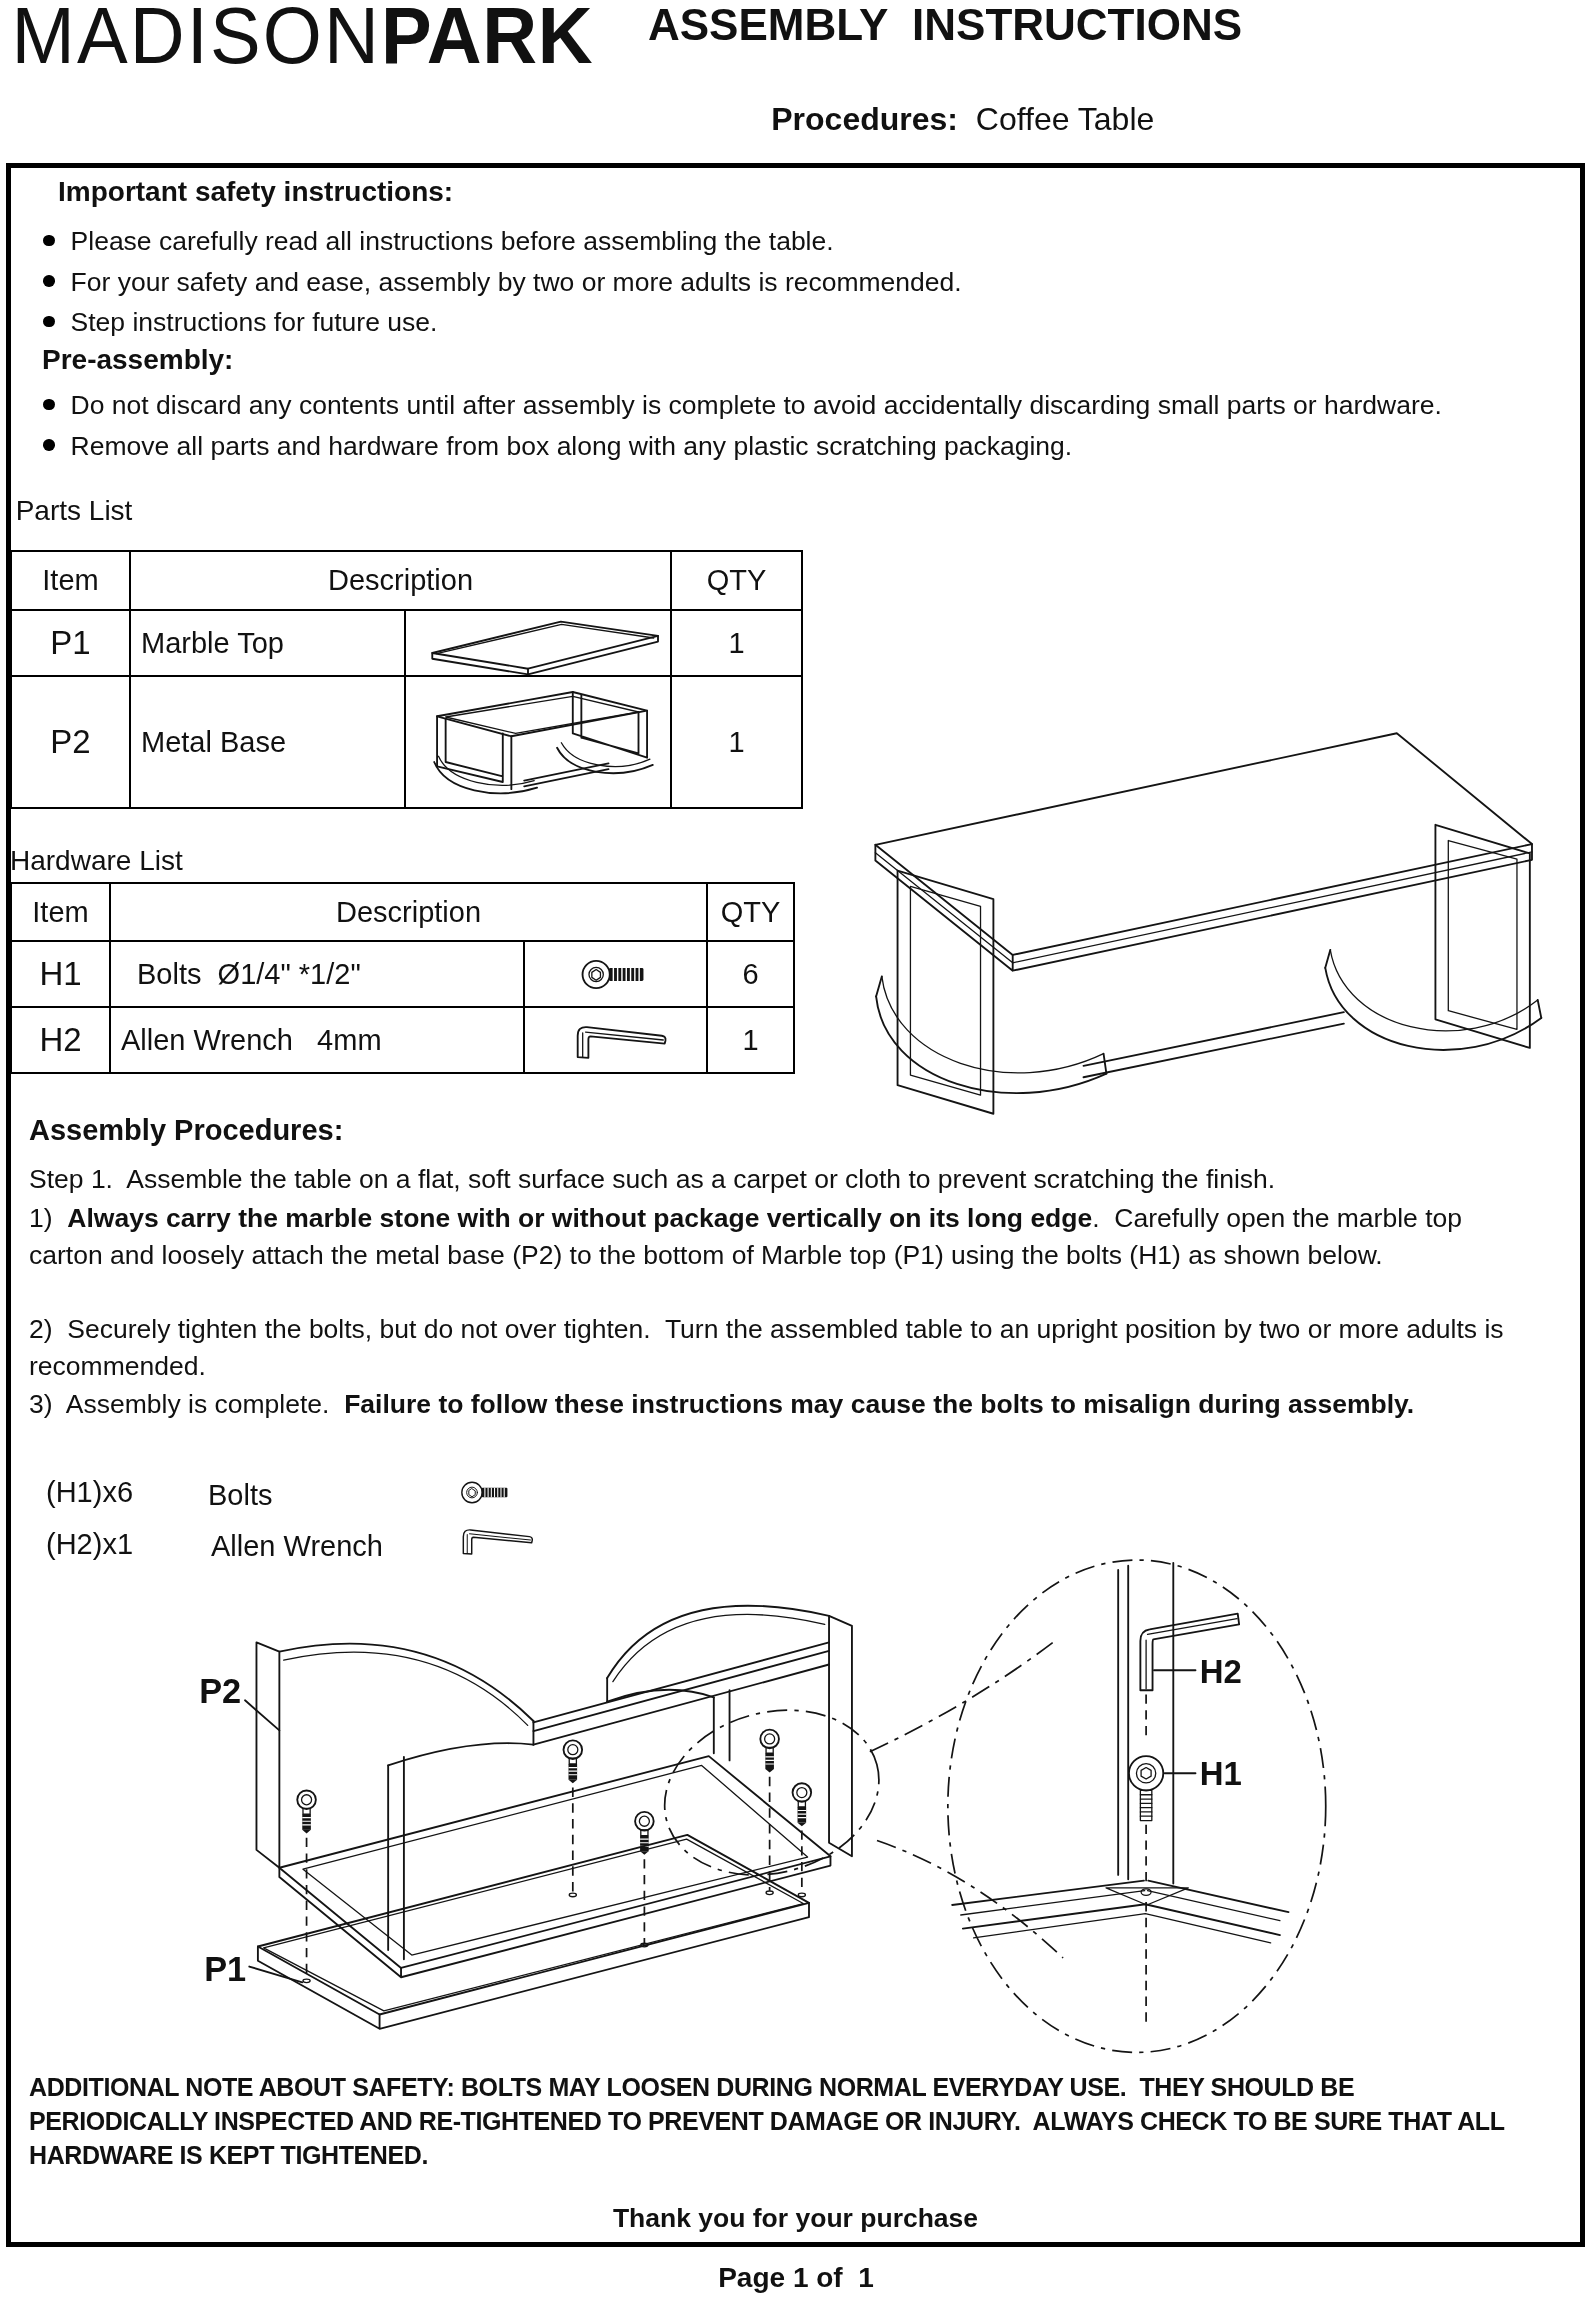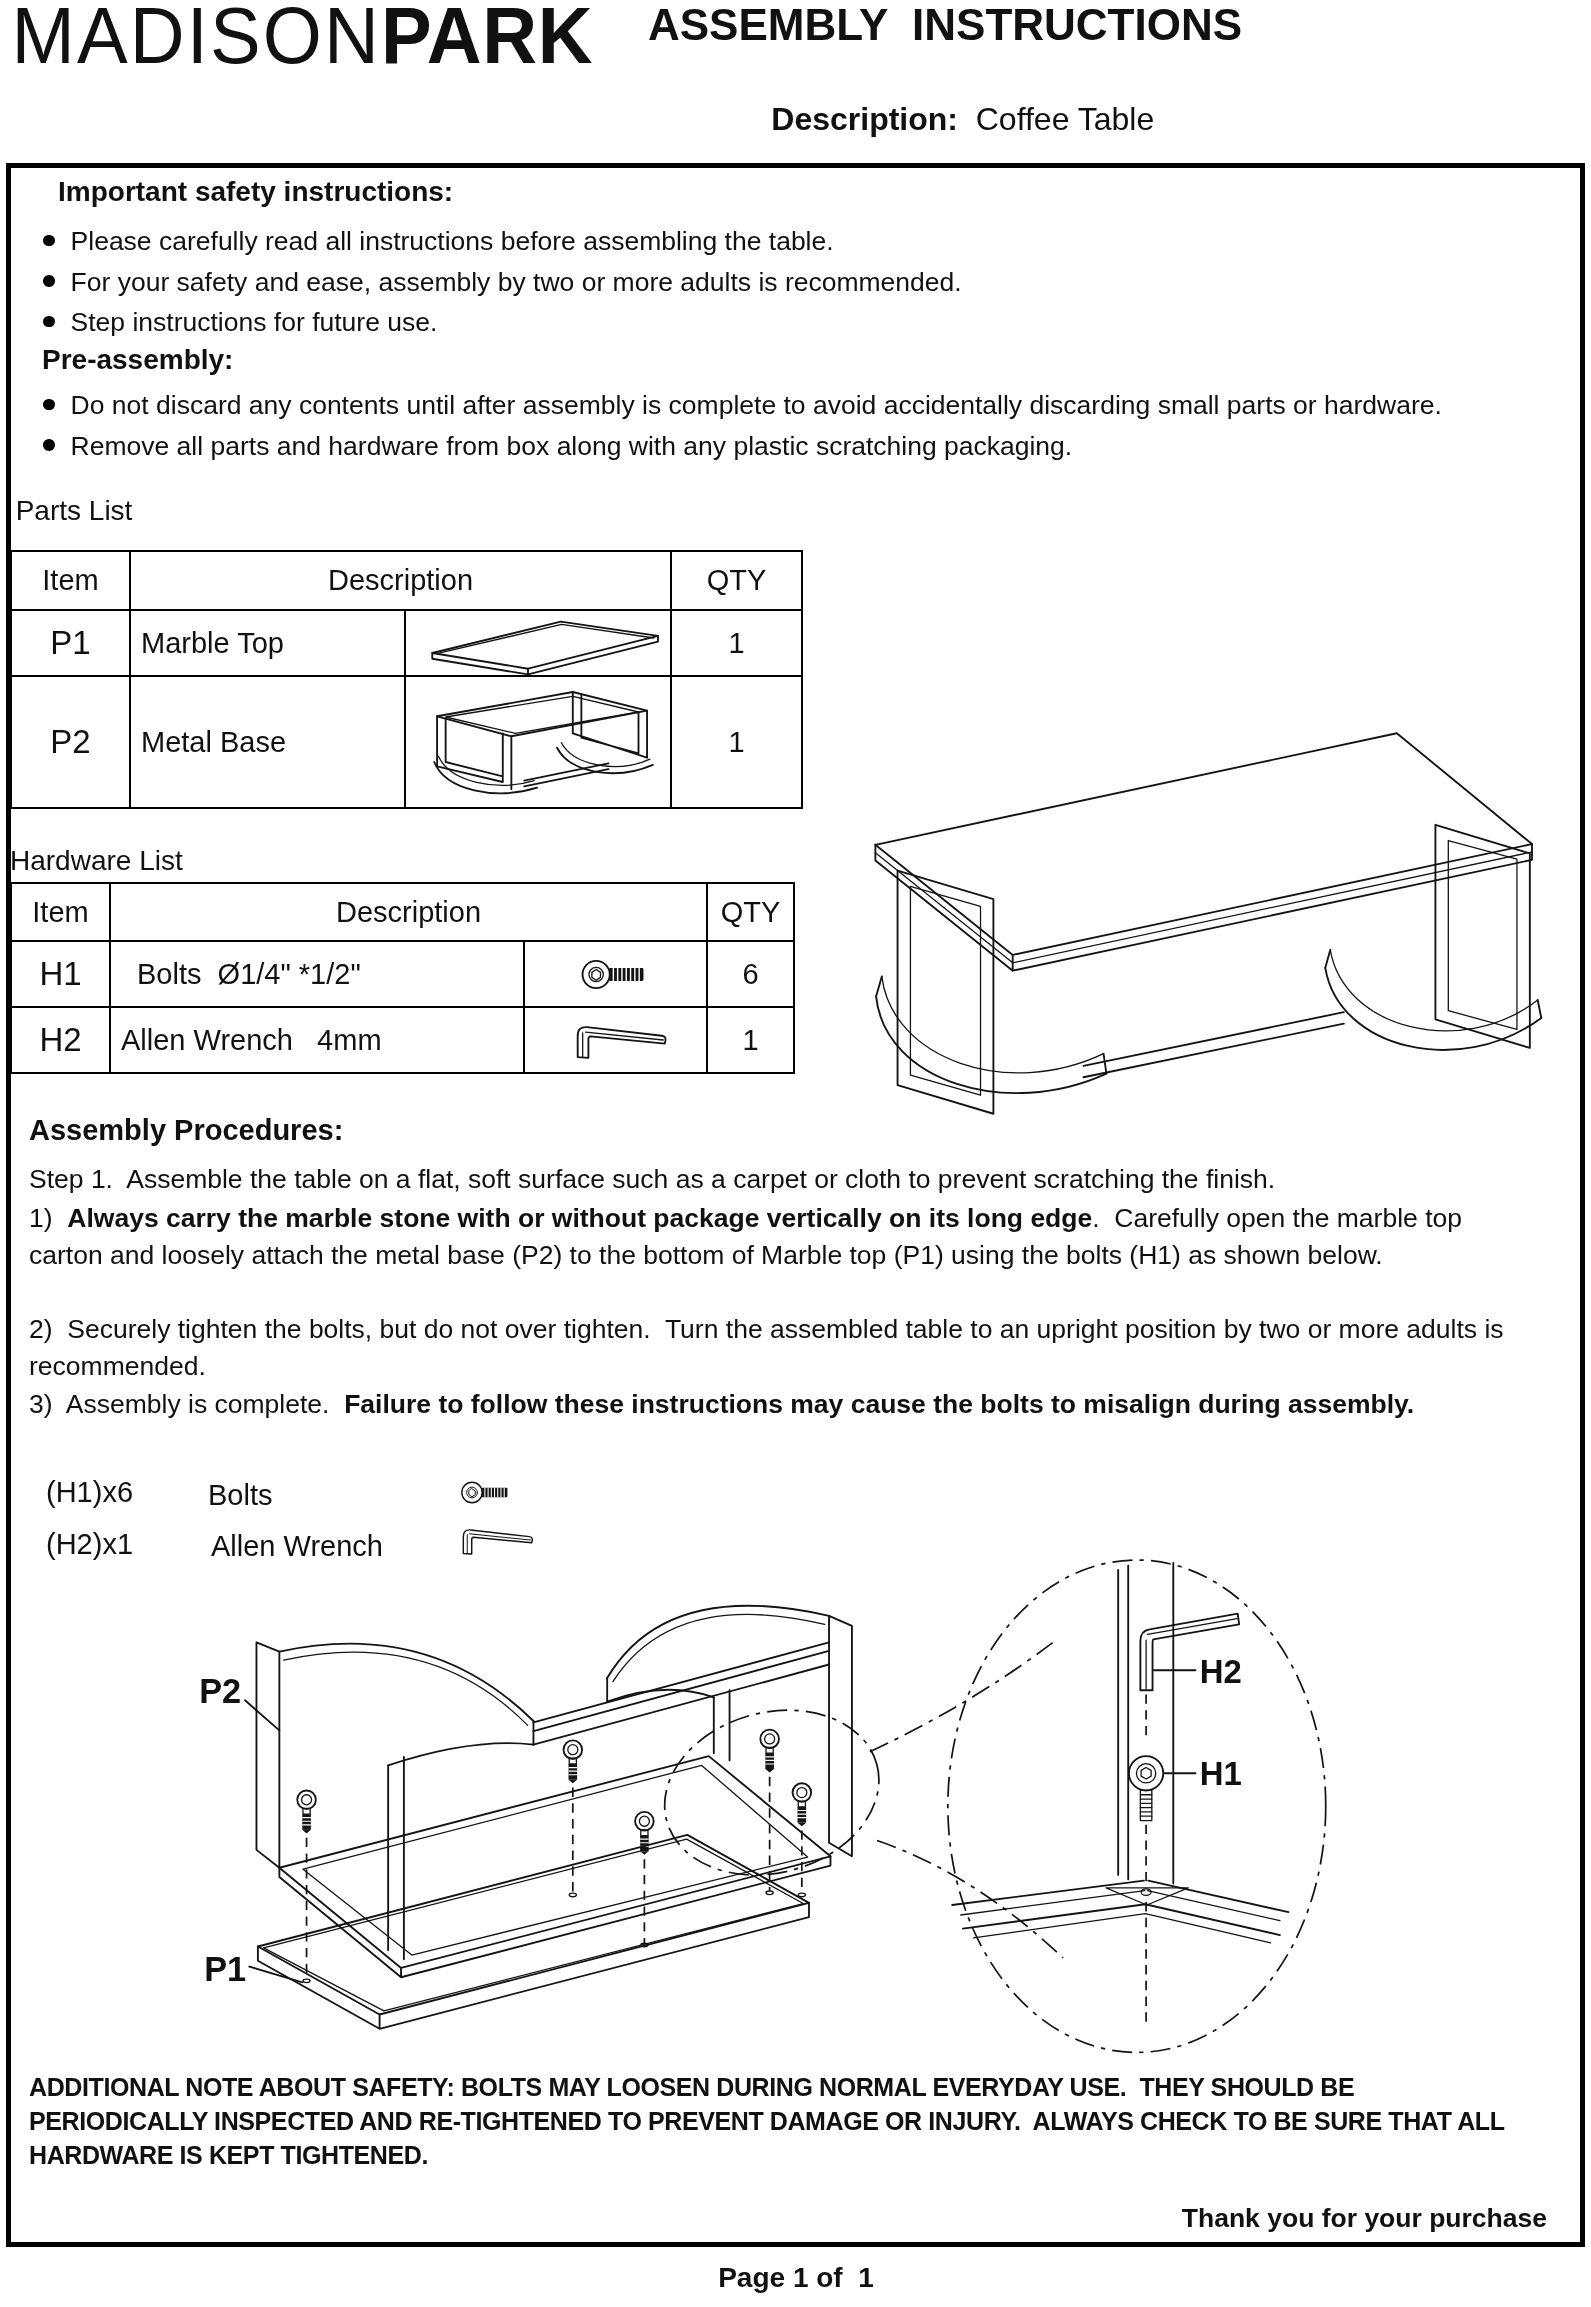--- a/index.html
+++ b/index.html
@@ -33,21 +33,21 @@
   .td-item{font-size:33px;}
   .td-desc{font-size:29px;white-space:pre;}
   .td-qty{font-size:29px;}
   
   .ptext{font-size:26.5px;line-height:37px;}
   .ptext b{font-weight:700;}
   .hang{padding-left:44px;text-indent:-44px;}
   .recap-lb{font-size:29px;}
   
   .note-line{font-size:25px;font-weight:700;line-height:34px;letter-spacing:-0.4px;white-space:pre;}
-  .thanks{left:44px;top:2203px;width:1503px;text-align:right;font-size:26.5px;font-weight:700;}
+  .thanks{left:44px;top:2203px;width:1503px;text-align:center;font-size:26.5px;font-weight:700;}
   .pagenum{left:0px;top:2262px;width:1592px;text-align:center;font-size:28px;font-weight:700;white-space:pre;}
   
   svg{display:block;overflow:visible;}
   .ln{fill:none;stroke:#141414;stroke-width:2.6;stroke-linejoin:round;stroke-linecap:round;}
   .lnt{fill:none;stroke:#141414;stroke-width:1.8;stroke-linejoin:round;stroke-linecap:round;}
   .dd{fill:none;stroke:#141414;stroke-width:2.4;stroke-dasharray:28 10 6 10;}
   .ds{fill:none;stroke:#141414;stroke-width:2.4;stroke-dasharray:13 9;}
   .blk{fill:#141414;stroke:none;}
   .svgtxt{font-family:"Liberation Sans",sans-serif;font-weight:700;font-size:48px;fill:#111;}
   .svgtxt2{font-family:"Liberation Sans",sans-serif;font-weight:700;font-size:46px;fill:#111;}
@@ -55,21 +55,21 @@
 </head>
 <body>
 
 <div class="page">
 
   <div class="abs logo">
     <span class="lt">MADISON</span><span class="hv">PARK</span>
   </div>
   <div class="abs title">ASSEMBLY  INSTRUCTIONS</div>
   <div class="abs descr">
-    <span class="dl">Description:</span><span>  </span><span>Coffee Table</span>
+    <span class="dl">Procedures:</span><span>  </span><span>Coffee Table</span>
   </div>
 
   <div class="abs main-box"></div>
 
   <div class="abs h-bold" style="left:42px;top:176px;margin-left:16px;">Important safety instructions:</div>
   <div class="abs bullets" style="left:42px;top:223px;width:1475px;">
     <div class="brow">
         <span class="dot"></span>
         <span class="btext">Please carefully read all instructions before assembling the table.</span>
       </div>

